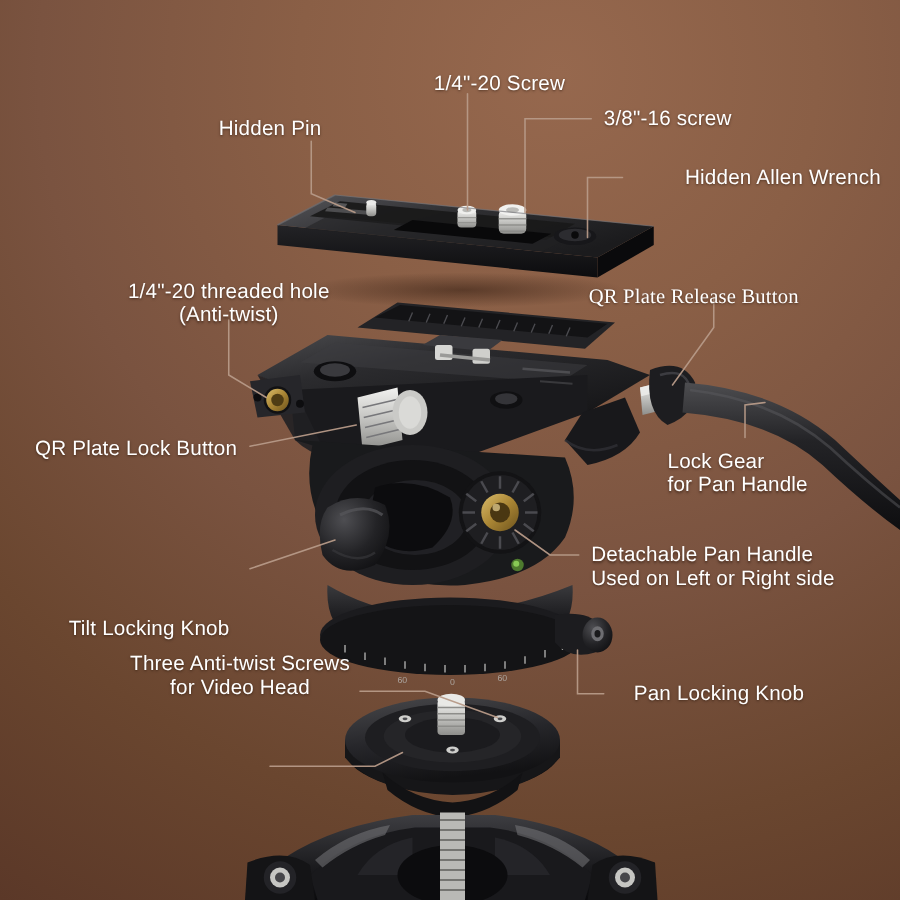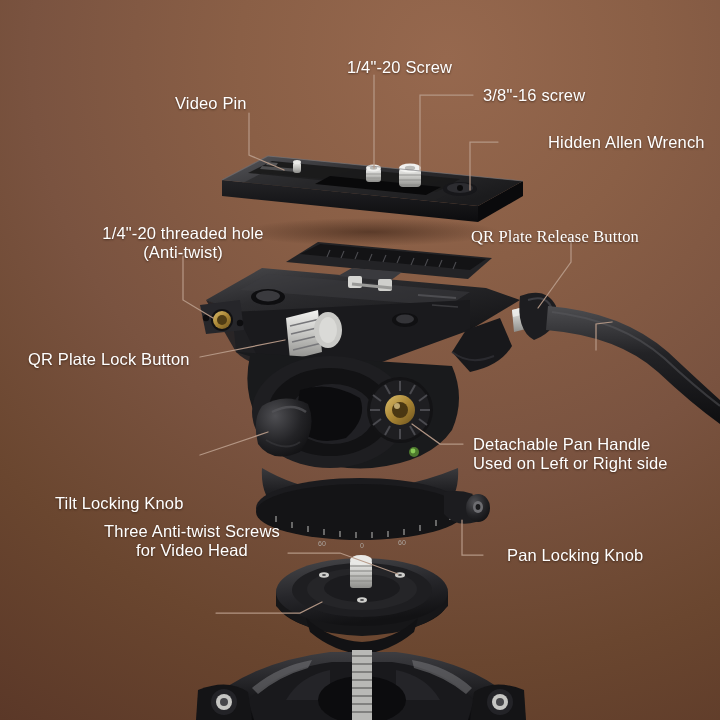--- a/index.html
+++ b/index.html
@@ -349,28 +349,30 @@
       <path d="M200,357 L285,340"></path>
       <path d="M596,350 L596,324 L612,322"></path>
       <path d="M200,455 L268,432"></path>
       <path d="M463,444 L440,444 L412,424"></path>
       <path d="M288,553 L340,553 L398,574"></path>
       <path d="M483,555 L462,555 L462,520"></path>
       <path d="M216,613 L300,613 L322,602"></path>
     </g>
   </svg>
 
-  <div class="lbl" style="left:175px;  top:94px;">Video Pin</div>
+  <div class="lbl" style="left:175px;  top:94px;">Hidden Pin</div>
   <div class="lbl" style="left:347px;  top:58px;">1/4"-20 Screw</div>
   <div class="lbl" style="left:483px;  top:86px;">3/8"-16 screw</div>
   <div class="lbl" style="left:536px;  top:133px;margin-left:12px;">Hidden Allen Wrench</div>
   <div class="lbl c" style="left:92px;   top:224px; width:182px;">1/4"-20 threaded hole
 (Anti-twist)</div>
   <div class="lbl" style="left:471px;  top:227px;font-family:Liberation Serif, serif;">QR Plate Release Button</div>
   <div class="lbl" style="left:28px;   top:350px;">QR Plate Lock Button</div>
+  <div class="lbl" style="left:534px;  top:360px;">Lock Gear
+for Pan Handle</div>
   <div class="lbl" style="left:55px;   top:446px;margin-top:48px;">Tilt Locking Knob</div>
   <div class="lbl" style="left:473px;  top:435px;">Detachable Pan Handle
 Used on Left or Right side</div>
   <div class="lbl c" style="left:97px;   top:522px; width:190px;">Three Anti-twist Screws
 for Video Head</div>
   <div class="lbl" style="left:507px;  top:546px;">Pan Locking Knob</div>
 
 </div>
 
 </body></html>

